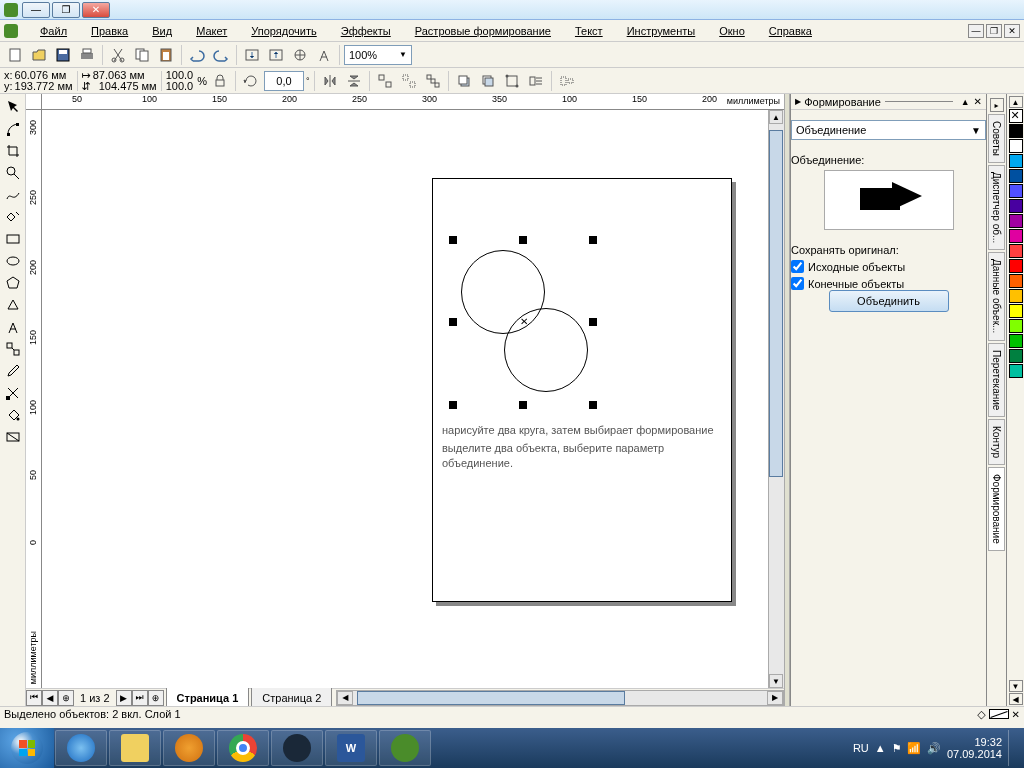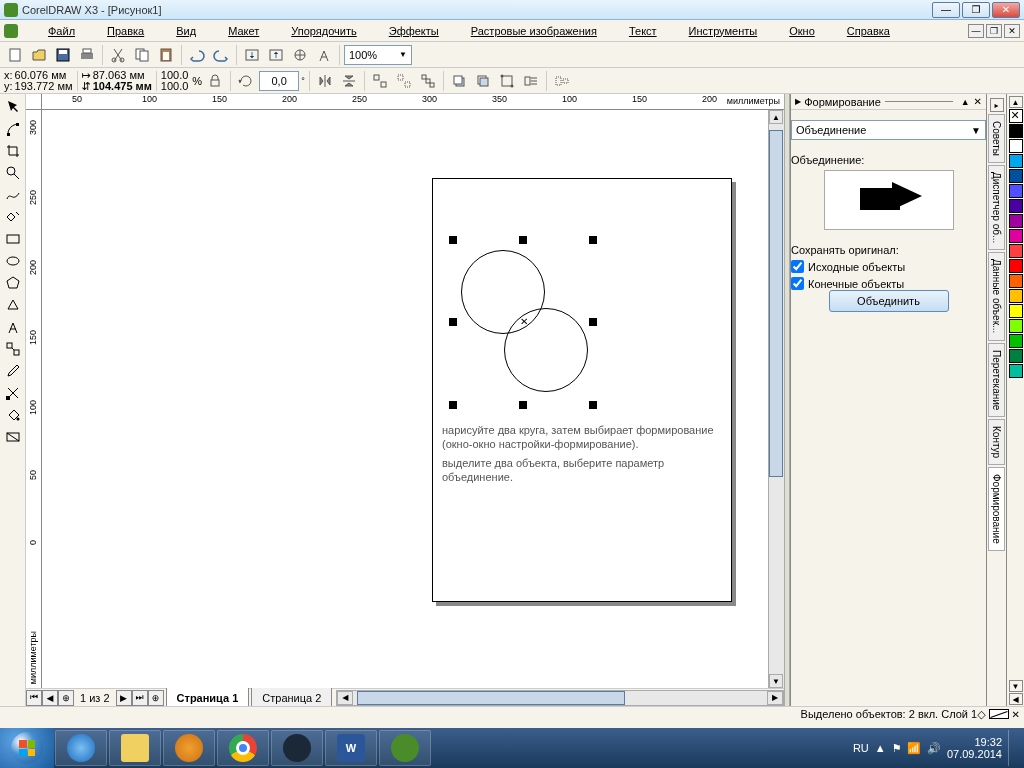--- a/index.html
+++ b/index.html
@@ -7,21 +7,21 @@
 
 .title-bar { height: 20px; background: linear-gradient(to bottom, #e8f4fd, #cde6f7); display: flex; align-items: center; padding: 0 4px; border-bottom: 1px solid #8db2e3; }
 .title-bar .app-icon { width: 14px; height: 14px; background: #4a8c2a; border-radius: 3px; margin-right: 4px; }
 .title-bar .title { flex: 1; color: #333; }
 .title-bar .win-btns { display: flex; gap: 2px; }
 .win-btn { width: 28px; height: 16px; border: 1px solid #5a7ca0; border-radius: 2px; display: flex; align-items: center; justify-content: center; font-size: 10px; }
 .win-min { background: linear-gradient(#f0f5fa,#d3e5f5); }
 .win-max { background: linear-gradient(#f0f5fa,#d3e5f5); }
 .win-close { background: linear-gradient(#f5a8a0,#d84c3e); color: #fff; }
 
-.menu-bar { height: 22px; background: #f5f3ea; display: flex; align-items: center; padding: 0 4px; border-bottom: 1px solid #ccc; gap: 16px; }
+.menu-bar { height: 22px; background: #f5f3ea; display: flex; align-items: center; padding: 0 4px; border-bottom: 1px solid #ccc; gap: 8px; }
 .menu-bar .app-icon-sm { width: 14px; height: 14px; background: #4a8c2a; border-radius: 3px; margin-right: 6px; }
 .menu-item { padding: 2px 8px; cursor: default; }
 .menu-item u { text-decoration: underline; }
 .menu-right { margin-left: auto; display: flex; gap: 2px; }
 .mdi-btn { width: 16px; height: 14px; border: 1px solid #888; background: #f0f0f0; font-size: 9px; display: flex; align-items: center; justify-content: center; }
 
 .toolbar { height: 26px; background: #f5f3ea; border-bottom: 1px solid #ccc; display: flex; align-items: center; padding: 0 4px; gap: 2px; }
 .tool-btn { width: 22px; height: 22px; display: flex; align-items: center; justify-content: center; border: 1px solid transparent; }
 .tool-sep { width: 1px; height: 20px; background: #ccc; margin: 0 2px; }
 .tool-icon { width: 16px; height: 16px; }
@@ -82,21 +82,21 @@
 .swatch { width: 14px; height: 14px; border: 1px solid #000; margin-bottom: 1px; }
 .swatch.none { background: #fff; position: relative; }
 .swatch.none::after { content: "✕"; position: absolute; top: -1px; left: 1px; font-size: 11px; color: #000; }
 
 .vscroll { width: 16px; background: #e8e8e8; border-left: 1px solid #aaa; position: relative; }
 .vscroll-btn { width: 14px; height: 14px; background: #e8e8e8; border: 1px solid #aaa; font-size: 8px; display: flex; align-items: center; justify-content: center; }
 .vscroll-thumb { position: absolute; top: 20px; left: 0; width: 14px; height: 60%; background: #c8d8e8; border: 1px solid #5a7ca0; }
 
 .status-bar { position: absolute; bottom: 40px; left: 0; right: 0; height: 22px; background: #f5f3ea; border-top: 1px solid #ccc; display: flex; flex-direction: column; font-size: 10px; }
 .status-row { height: 14px; display: flex; align-items: center; padding: 0 4px; }
-.status-center { flex: 1; text-align: right; }
+.status-center { flex: 1; text-align: left; }
 .status-right { display: flex; align-items: center; gap: 3px; }
 .fill-ind { width: 20px; height: 10px; border: 1px solid #000; background: #fff; position: relative; }
 .fill-ind.none::after { content: ""; position: absolute; left: 0; top: 4px; width: 100%; height: 1px; background: #000; transform: rotate(-20deg); }
 .stroke-ind { width: 20px; height: 10px; border: 1px solid #000; background: #000; }
 
 .status-bar2 { position: absolute; bottom: 26px; left: 0; right: 0; height: 14px; background: #f5f3ea; font-size: 10px; display: flex; align-items: center; padding: 0 4px; }
 
 .taskbar { position: absolute; bottom: 0; left: 0; right: 0; height: 40px; background: linear-gradient(to bottom, #3b5e8c, #1a3a5c); display: flex; align-items: center; }
 .start-btn { width: 54px; height: 40px; background: radial-gradient(circle at 30% 30%, #5ba4e5, #1a5a9c); display: flex; align-items: center; justify-content: center; }
 .start-orb { width: 32px; height: 32px; border-radius: 50%; background: radial-gradient(circle at 30% 30%, #fff, #4a90d0 40%, #1a5a9c); position: relative; }
@@ -111,37 +111,36 @@
 .tray-time { text-align: right; line-height: 1.1; }
 
 .ruler-corner { width: 16px; height: 16px; background: #fff; border-right: 1px solid #888; border-bottom: 1px solid #888; position: absolute; top: 0; left: 0; }
 .docker-handle { width: 6px; background: #e0e0d0; border-left: 1px solid #aaa; border-right: 1px solid #aaa; }
 </style>
 </head>
 <body>
 
 <div class="title-bar">
   <div class="app-icon"></div>
-  <div class="title">CorelDRAW X3 - [Рисунок1]</div>
   <div class="win-btns">
     <div class="win-btn win-min">—</div>
     <div class="win-btn win-max">❐</div>
     <div class="win-btn win-close">✕</div>
   </div>
 </div>
 
 <div class="menu-bar">
   <div class="app-icon-sm"></div>
   <div class="menu-item"><u>Файл</u></div>
   <div class="menu-item"><u>Правка</u></div>
   <div class="menu-item"><u>Вид</u></div>
   <div class="menu-item"><u>Макет</u></div>
   <div class="menu-item"><u>Упорядочить</u></div>
   <div class="menu-item"><u>Эффекты</u></div>
-  <div class="menu-item"><u>Растровые изображения</u></div>
+  <div class="menu-item"><u>Растровые формирование</u></div>
   <div class="menu-item"><u>Текст</u></div>
   <div class="menu-item"><u>Инструменты</u></div>
   <div class="menu-item"><u>Окно</u></div>
   <div class="menu-item"><u>Справка</u></div>
   <div class="menu-right">
     <div class="mdi-btn">—</div>
     <div class="mdi-btn">❐</div>
     <div class="mdi-btn">✕</div>
   </div>
 </div>
@@ -243,21 +242,21 @@
       </div>
   </div>
   <div class="tool-sep"></div>
   <div class="coord-box">
     <div style="display:flex;align-items:center;">
         <span>↦</span> 
         <span style="margin-left:2px;">87.063 мм</span>
       </div>
     <div style="display:flex;align-items:center;">
         <span>⇵</span> 
-        <span style="margin-left:2px;font-weight:bold;">104.475 мм</span>
+        <span style="margin-left:8px;">104.475 мм</span>
       </div>
   </div>
   <div class="tool-sep"></div>
   <div class="coord-box">
     <div><span>100.0</span></div>
     <div><span>100.0</span></div>
   </div>
   <span style="margin-left:2px;">%</span>
   <div class="tool-btn">
       <svg class="tool-icon" viewBox="0 0 16 16">
@@ -473,21 +472,20 @@
         <div class="sel-handle" style="left:547px;top:126px;"></div>
         <div class="sel-handle" style="left:407px;top:208px;"></div>
         <div class="sel-handle" style="left:547px;top:208px;"></div>
         <div class="sel-handle" style="left:407px;top:291px;"></div>
         <div class="sel-handle" style="left:477px;top:291px;"></div>
         <div class="sel-handle" style="left:547px;top:291px;"></div>
         <div class="sel-center" style="left:478px;top:206px;">✕</div>
 
         <div class="canvas-text" style="left:400px;top:313px;width:280px;">
           <div>нарисуйте два круга, затем выбирает формирование</div>
-          <div>(окно-окно настройки-формирование).</div>
           <div style="margin-top:4px;">выделите два объекта, выберите параметр объединение.</div>
         </div>
       </div>
       <div class="vscroll">
         <div class="vscroll-btn">▲</div>
         <div class="vscroll-thumb"></div>
         <div class="vscroll-btn" style="position:absolute;bottom:0;">▼</div>
       </div>
     </div>
 

